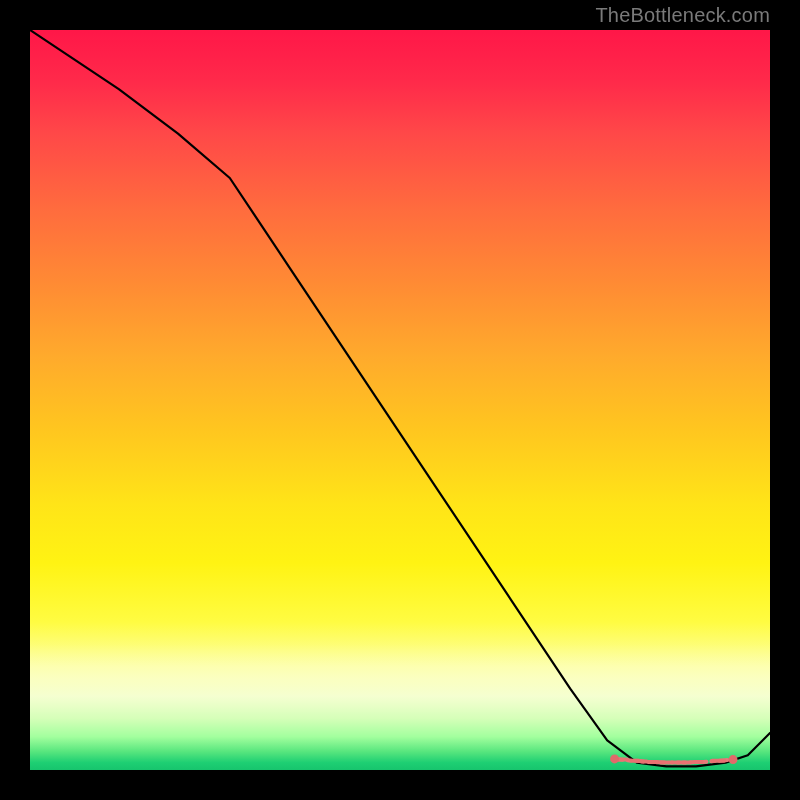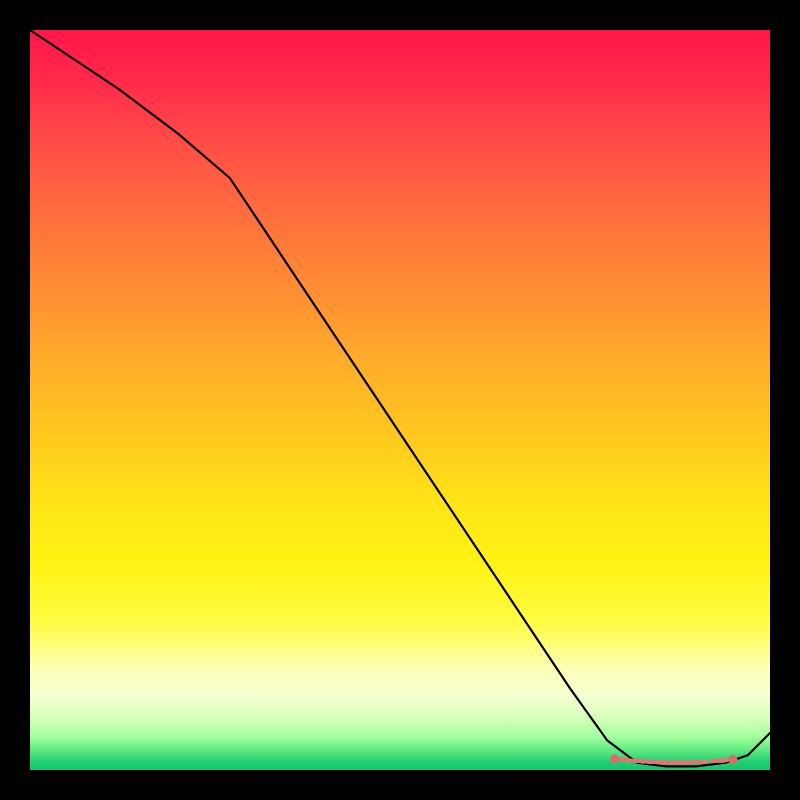--- a/index.html
+++ b/index.html
@@ -78,20 +78,21 @@
     color: #7a7a7a;
     font-weight: 500;
     user-select: none;
   }
 </style>
 </head>
 <body>
 
 <div class="stage">
 
+  <div class="watermark">TheBottleneck.com</div>
 
   <div class="plot-area">
     <div class="gradient-bg"></div>
     <div class="pale-band"></div>
 
     <svg class="curve-svg" viewBox="0 0 740 740" preserveAspectRatio="none">
       <g>
         <path id="curve-path" fill="none" stroke="#000" stroke-width="2.2" stroke-linecap="round" stroke-linejoin="round" d="M0.0 0.0 L88.8 59.2 L148.0 103.6 L199.8 148.0 L259.0 236.8 L333.0 347.8 L407.0 458.8 L481.0 569.8 L540.2 658.6 L577.2 710.4 L606.8 732.6 L636.4 736.3 L666.0 736.3 L695.6 732.6 L717.8 725.2 L740.0 703.0"></path>
       </g>
       <g id="trough-marks" stroke="#e87272" stroke-width="4" stroke-linecap="round">

